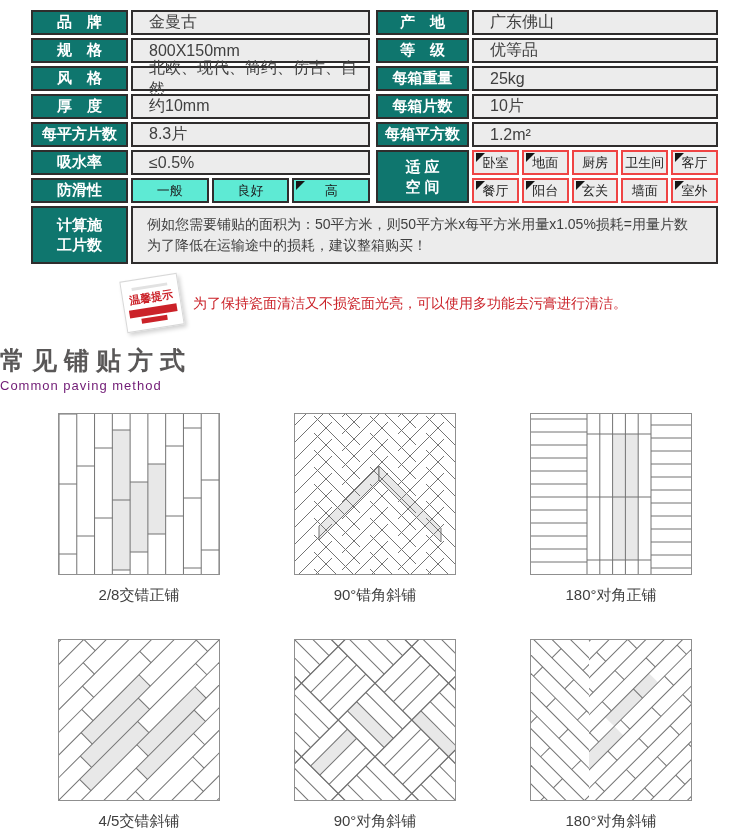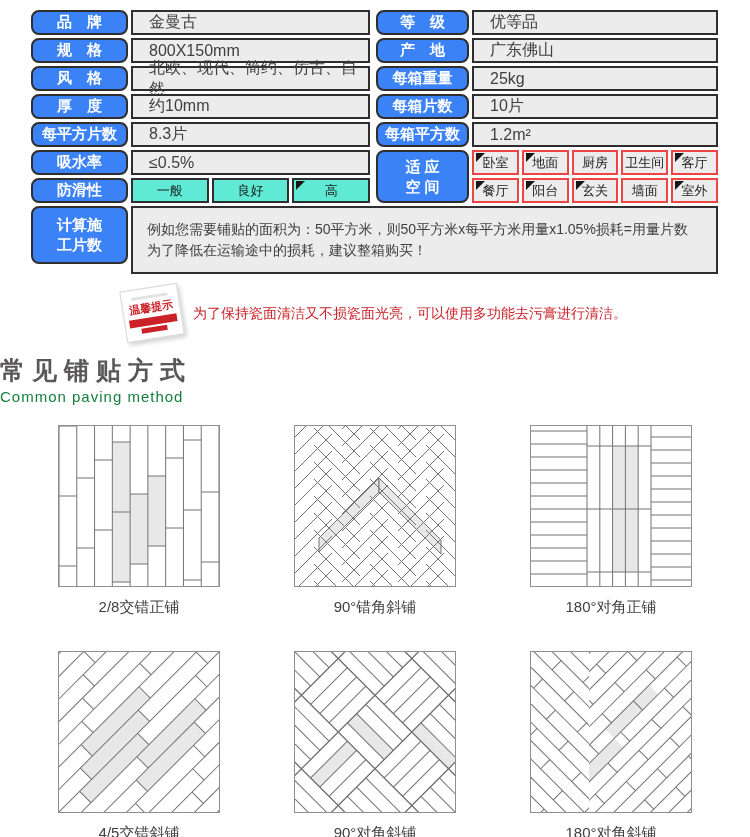--- a/index.html
+++ b/index.html
@@ -8,50 +8,50 @@
     font-family:"Liberation Sans","DejaVu Sans",sans-serif;
     color:#1c1c1c;padding-bottom:30px;
   }
   
   .spec{margin:10px 0 0 31px;width:687px;display:flex;gap:6px;}
   .half{display:flex;flex-direction:column;gap:3px;}
   .half.left{width:339px;}
   .half.right{width:342px;}
   .row{display:flex;gap:3px;height:25px;}
   .cell{box-sizing:border-box;border:2px solid #2f2d2d;display:flex;align-items:center;}
-  .label{background:#3b82f6;color:#fff;font-weight:bold;font-size:15px;justify-content:center;flex:none;border-radius:8px;}
+  .label{background:#0f766e;color:#fff;font-weight:bold;font-size:15px;justify-content:center;flex:none;}
   .half.left .label{width:97px;}
   .half.right .label{width:93px;}
   .value{background:#ececec;flex:1;padding-left:16px;font-size:16px;color:#404040;font-weight:500;}
   .option{background:#5eead4;flex:1;justify-content:center;font-size:13px;position:relative;}
   .spaces-row{display:flex;gap:3px;height:53px;}
   .spaces-label{width:93px;height:53px;flex-direction:column;justify-content:center;line-height:20px;}
   .spaces-grid{flex:1;display:grid;grid-template-columns:repeat(5,1fr);grid-template-rows:25px 25px;gap:3px;}
   .space-cell{box-sizing:border-box;border:2px solid #ef4444;background:#ececec;font-size:13px;
     display:flex;align-items:center;justify-content:center;position:relative;}
   .flag{position:absolute;top:1px;left:2px;width:0;height:0;
     border-top:9px solid #161616;border-right:9px solid transparent;}
   .calc{margin:3px 16px 0 31px;width:687px;display:flex;gap:3px;}
   .calc .label{width:97px;height:58px;flex-direction:column;justify-content:center;line-height:20px;}
-  .calc .value{height:68px;flex-direction:column;justify-content:center;align-items:flex-start;
+  .calc .value{height:58px;flex-direction:column;justify-content:center;align-items:flex-start;
     padding-left:14px;font-size:14px;line-height:21px;font-weight:400;}
   
   .tip{margin-top:13px;display:flex;justify-content:center;align-items:center;gap:12px;}
   .tip-badge{width:56px;height:50px;background:#fff;border:1px solid #d8d8d8;
     box-shadow:2px 3px 4px rgba(0,0,0,.18);transform:rotate(-9deg);
     display:flex;flex-direction:column;align-items:center;justify-content:center;gap:2px;flex:none;}
   .tb-top{width:66%;height:3px;background:#e2e2e2;}
   .tb-title{color:#cb2229;font-weight:bold;font-size:11px;white-space:nowrap;}
   .tb-bar1{width:85%;height:8px;background:#cb2229;}
   .tb-bar2{width:45%;height:5px;background:#cb2229;}
   .tip-text{color:#cb2229;font-size:14px;line-height:19px;text-align:center;}
   
   .sec{margin-top:15px;}
   .sec-title{font-size:25px;font-weight:bold;color:#595757;letter-spacing:7px;}
-  .sec-sub{font-size:15px;color:#15803d;letter-spacing:1px;margin-top:1px;}
+  .sec-sub{font-size:13px;color:#701a75;letter-spacing:1px;margin-top:1px;}
   
   .patterns{margin:20px 58px 0;display:grid;grid-template-columns:repeat(3,162px);
     justify-content:space-between;row-gap:34px;}
   .pattern{text-align:center;}
   svg.pat{border:1px solid #8f8f8f;display:block;background:#fff;}
   .pattern-caption{margin-top:11px;font-size:15px;color:#3f3f3f;font-weight:500;}
 </style>
 </head>
 <body>
 
@@ -93,26 +93,26 @@
       </div>
       <div class="cell option">
         <span class="flag"></span>
         <span>高</span>
       </div>
     </div>
   </div>
 
   <div class="half right">
     <div class="row">
+      <div class="cell label">产　地</div>
+      <div class="cell value">广东佛山</div>
+    </div>
+    <div class="row">
       <div class="cell label">等　级</div>
       <div class="cell value">优等品</div>
-    </div>
-    <div class="row">
-      <div class="cell label">产　地</div>
-      <div class="cell value">广东佛山</div>
     </div>
     <div class="row">
       <div class="cell label">每箱重量</div>
       <div class="cell value">25kg</div>
     </div>
     <div class="row">
       <div class="cell label">每箱片数</div>
       <div class="cell value">10片</div>
     </div>
     <div class="row">

